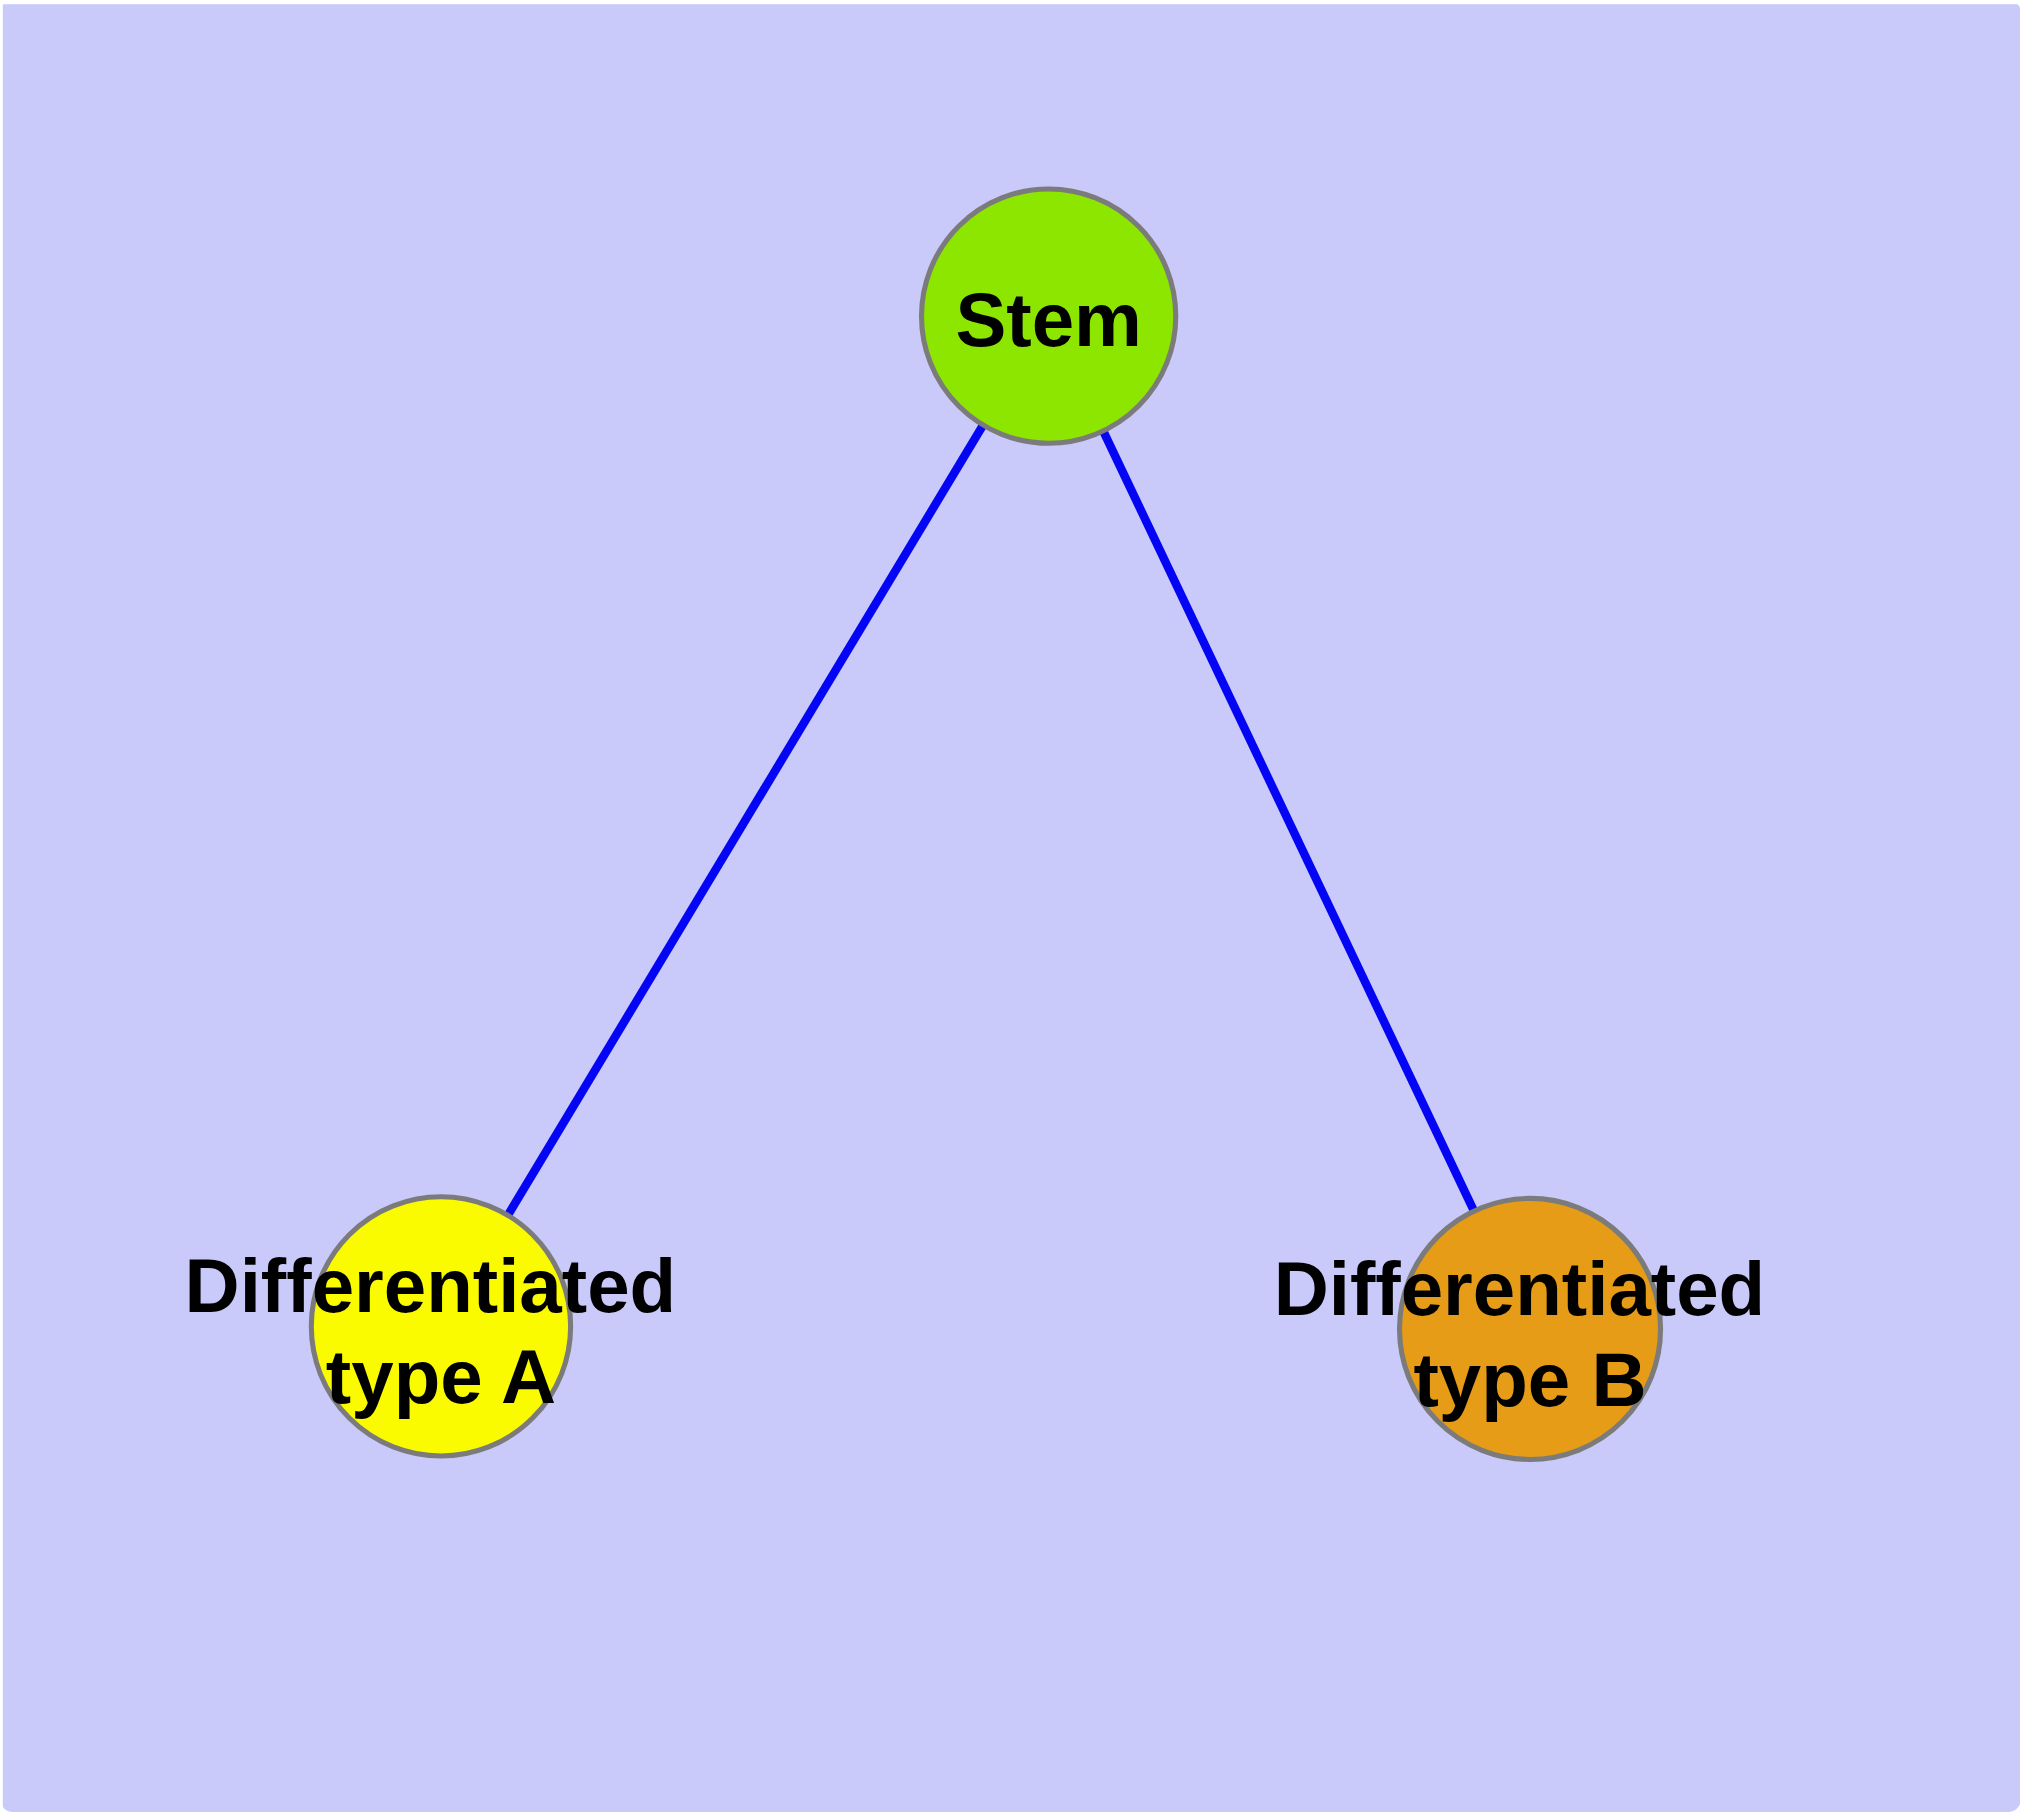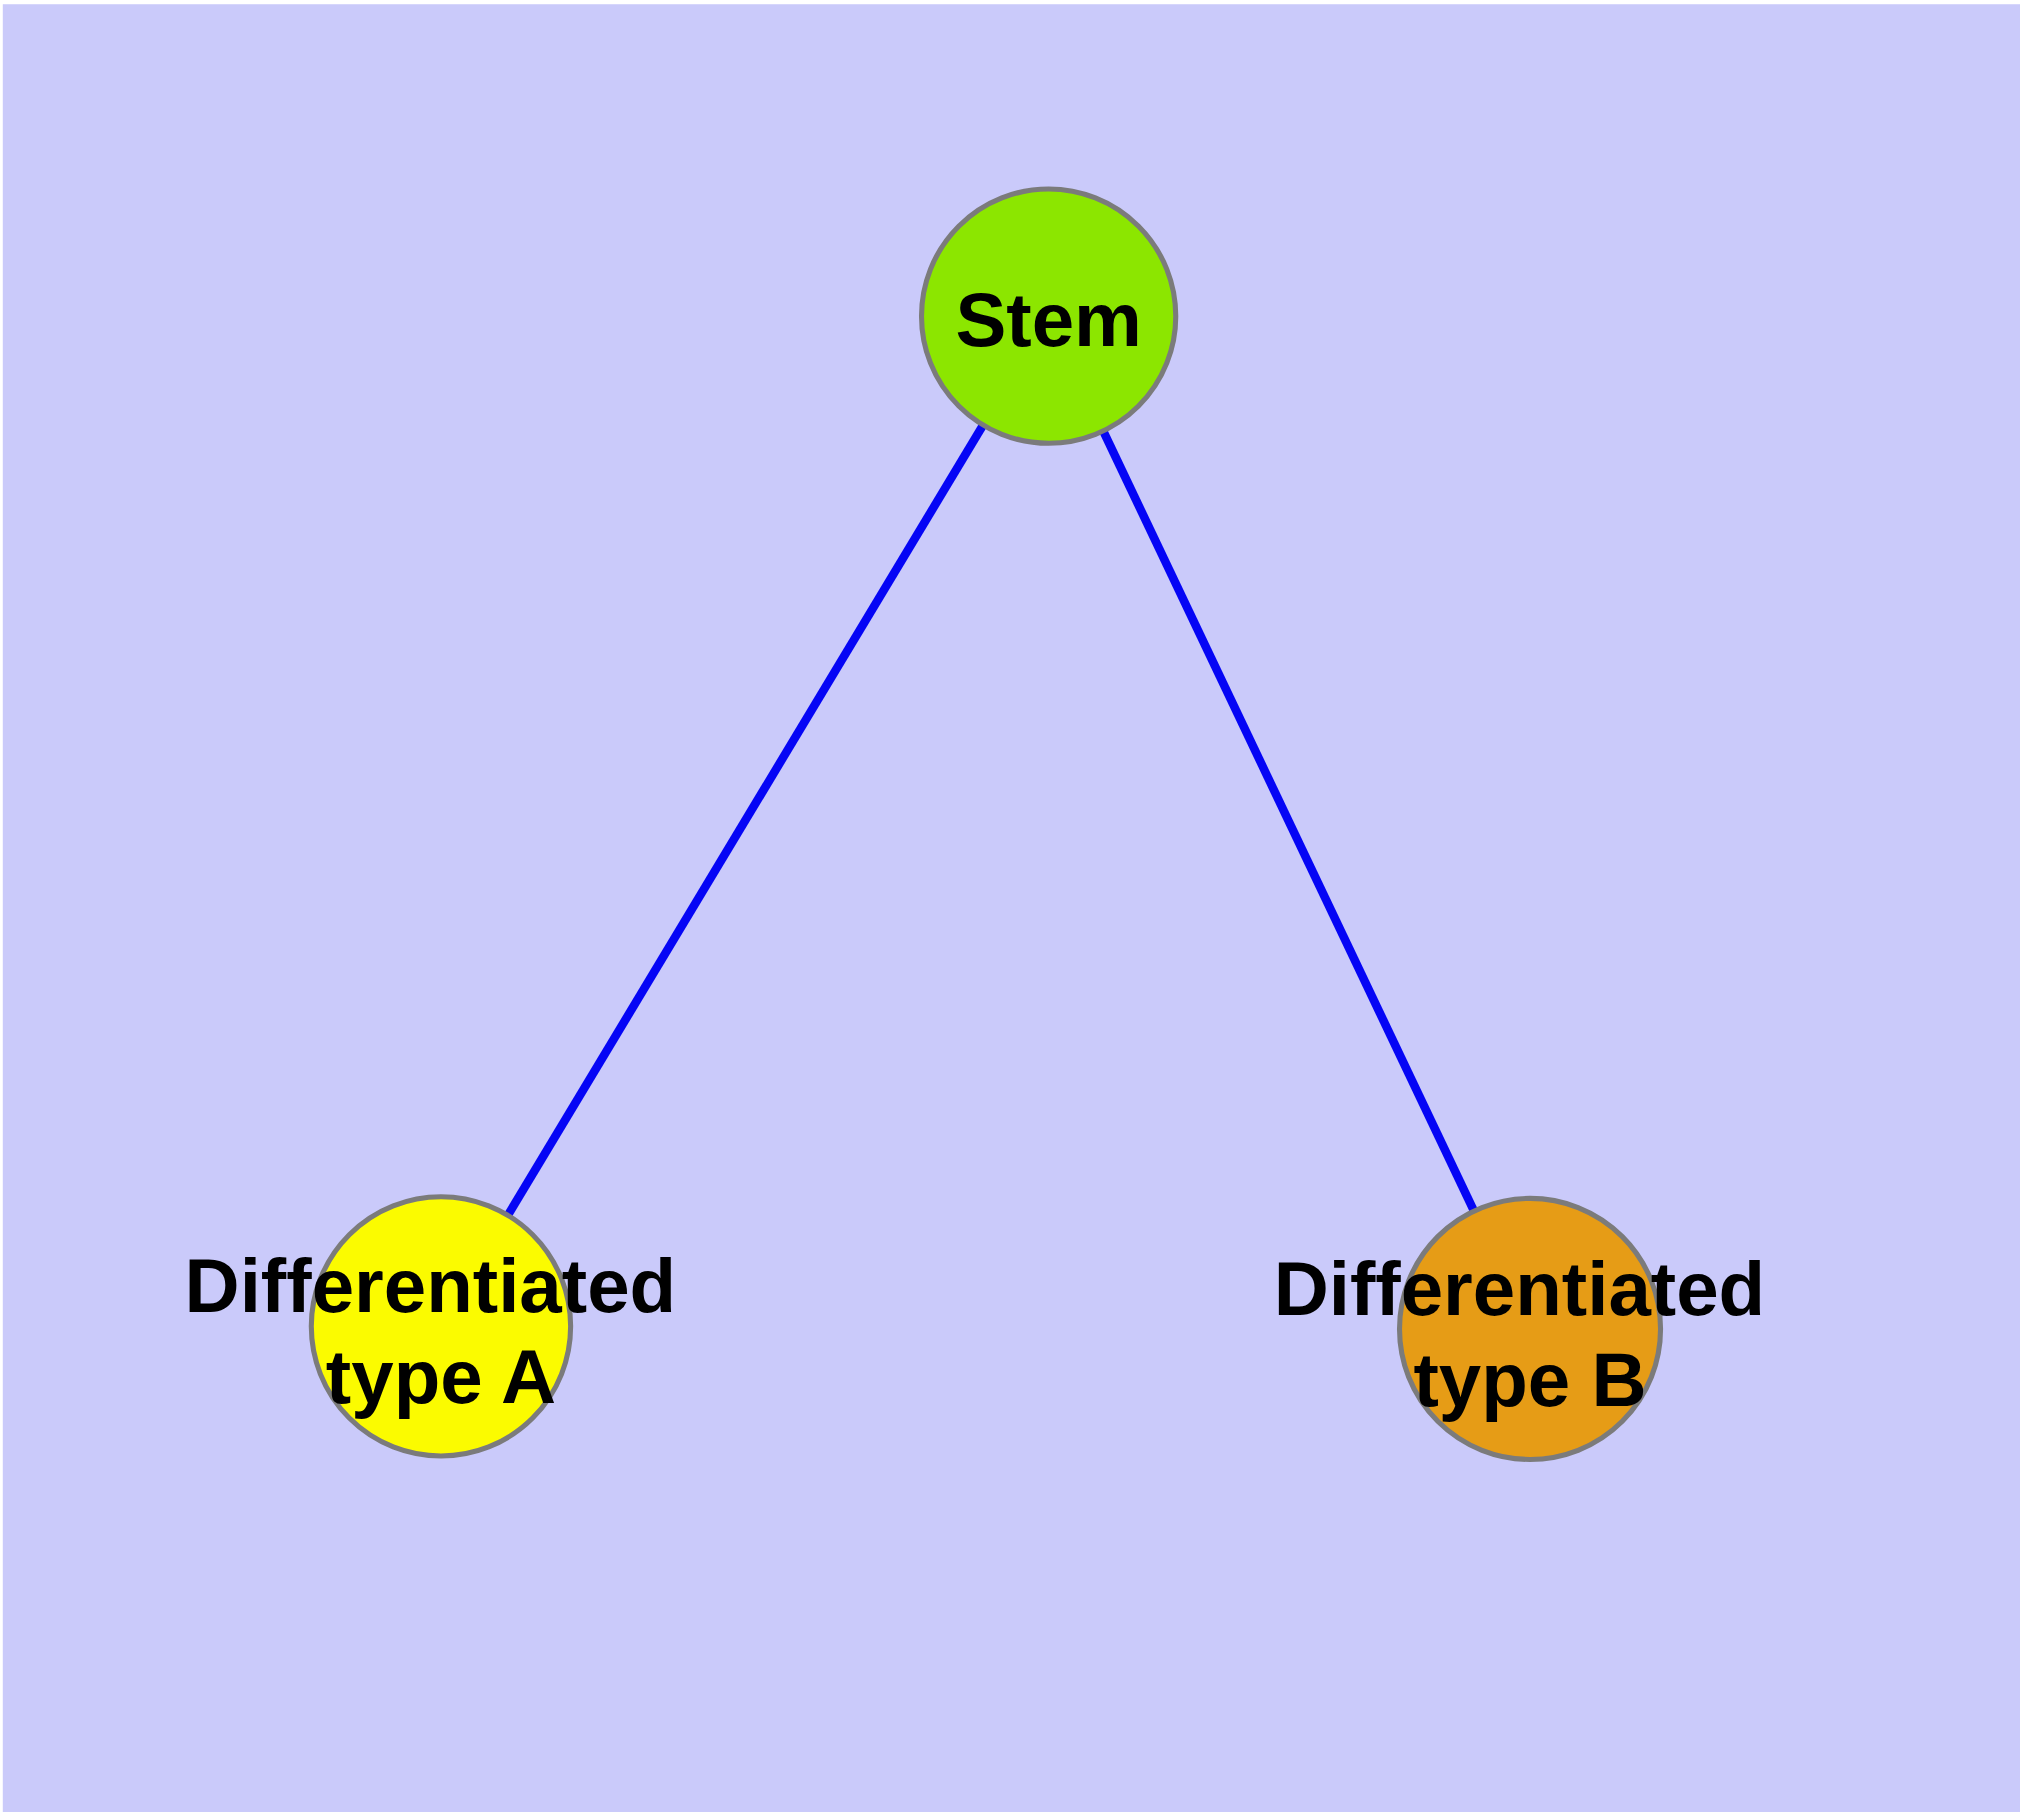--- a/index.html
+++ b/index.html
@@ -6,20 +6,21 @@
     margin: 0;
     padding: 0;
     background: #ffffff;
   }
   .stage {
     position: relative;
     width: 2021px;
     height: 1812px;
     background: #ffffff;
     overflow: hidden;
+    border-radius: 13px;
   }
   svg.graph {
     position: absolute;
     left: 0;
     top: 0;
     display: block;
   }
   .nlabel {
     font-family: "Liberation Sans", "DejaVu Sans", sans-serif;
     font-weight: 700;

